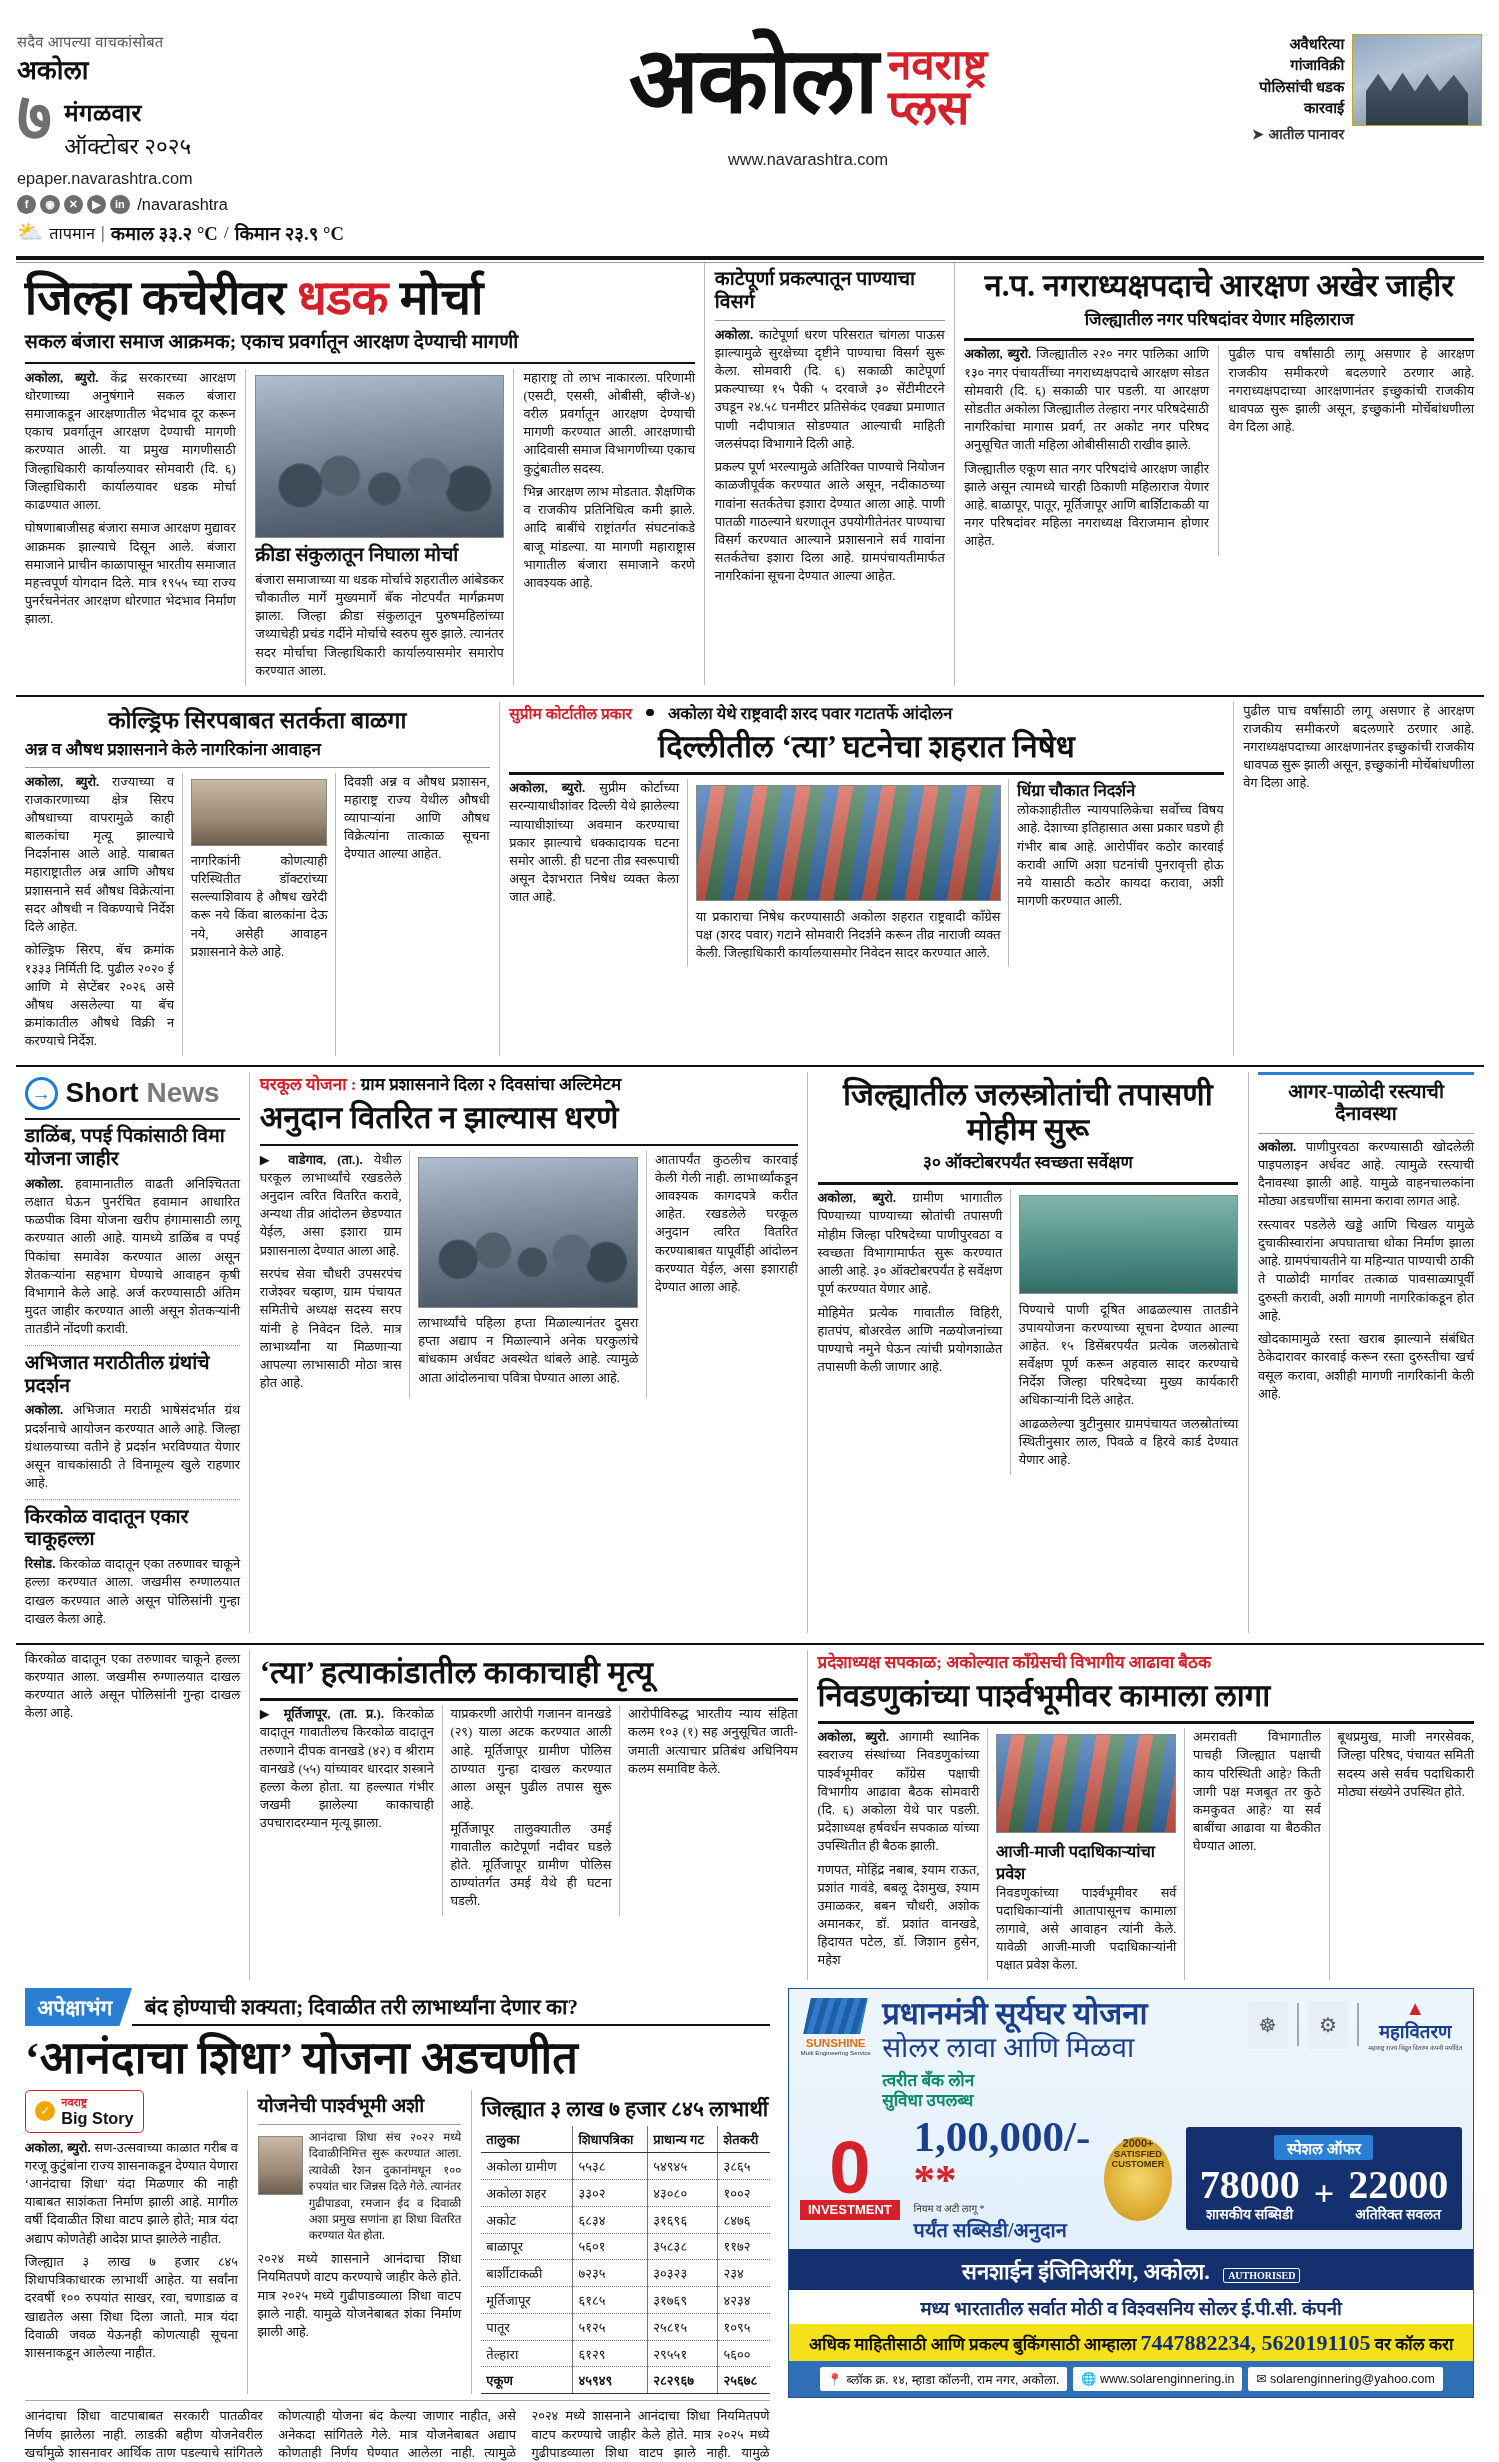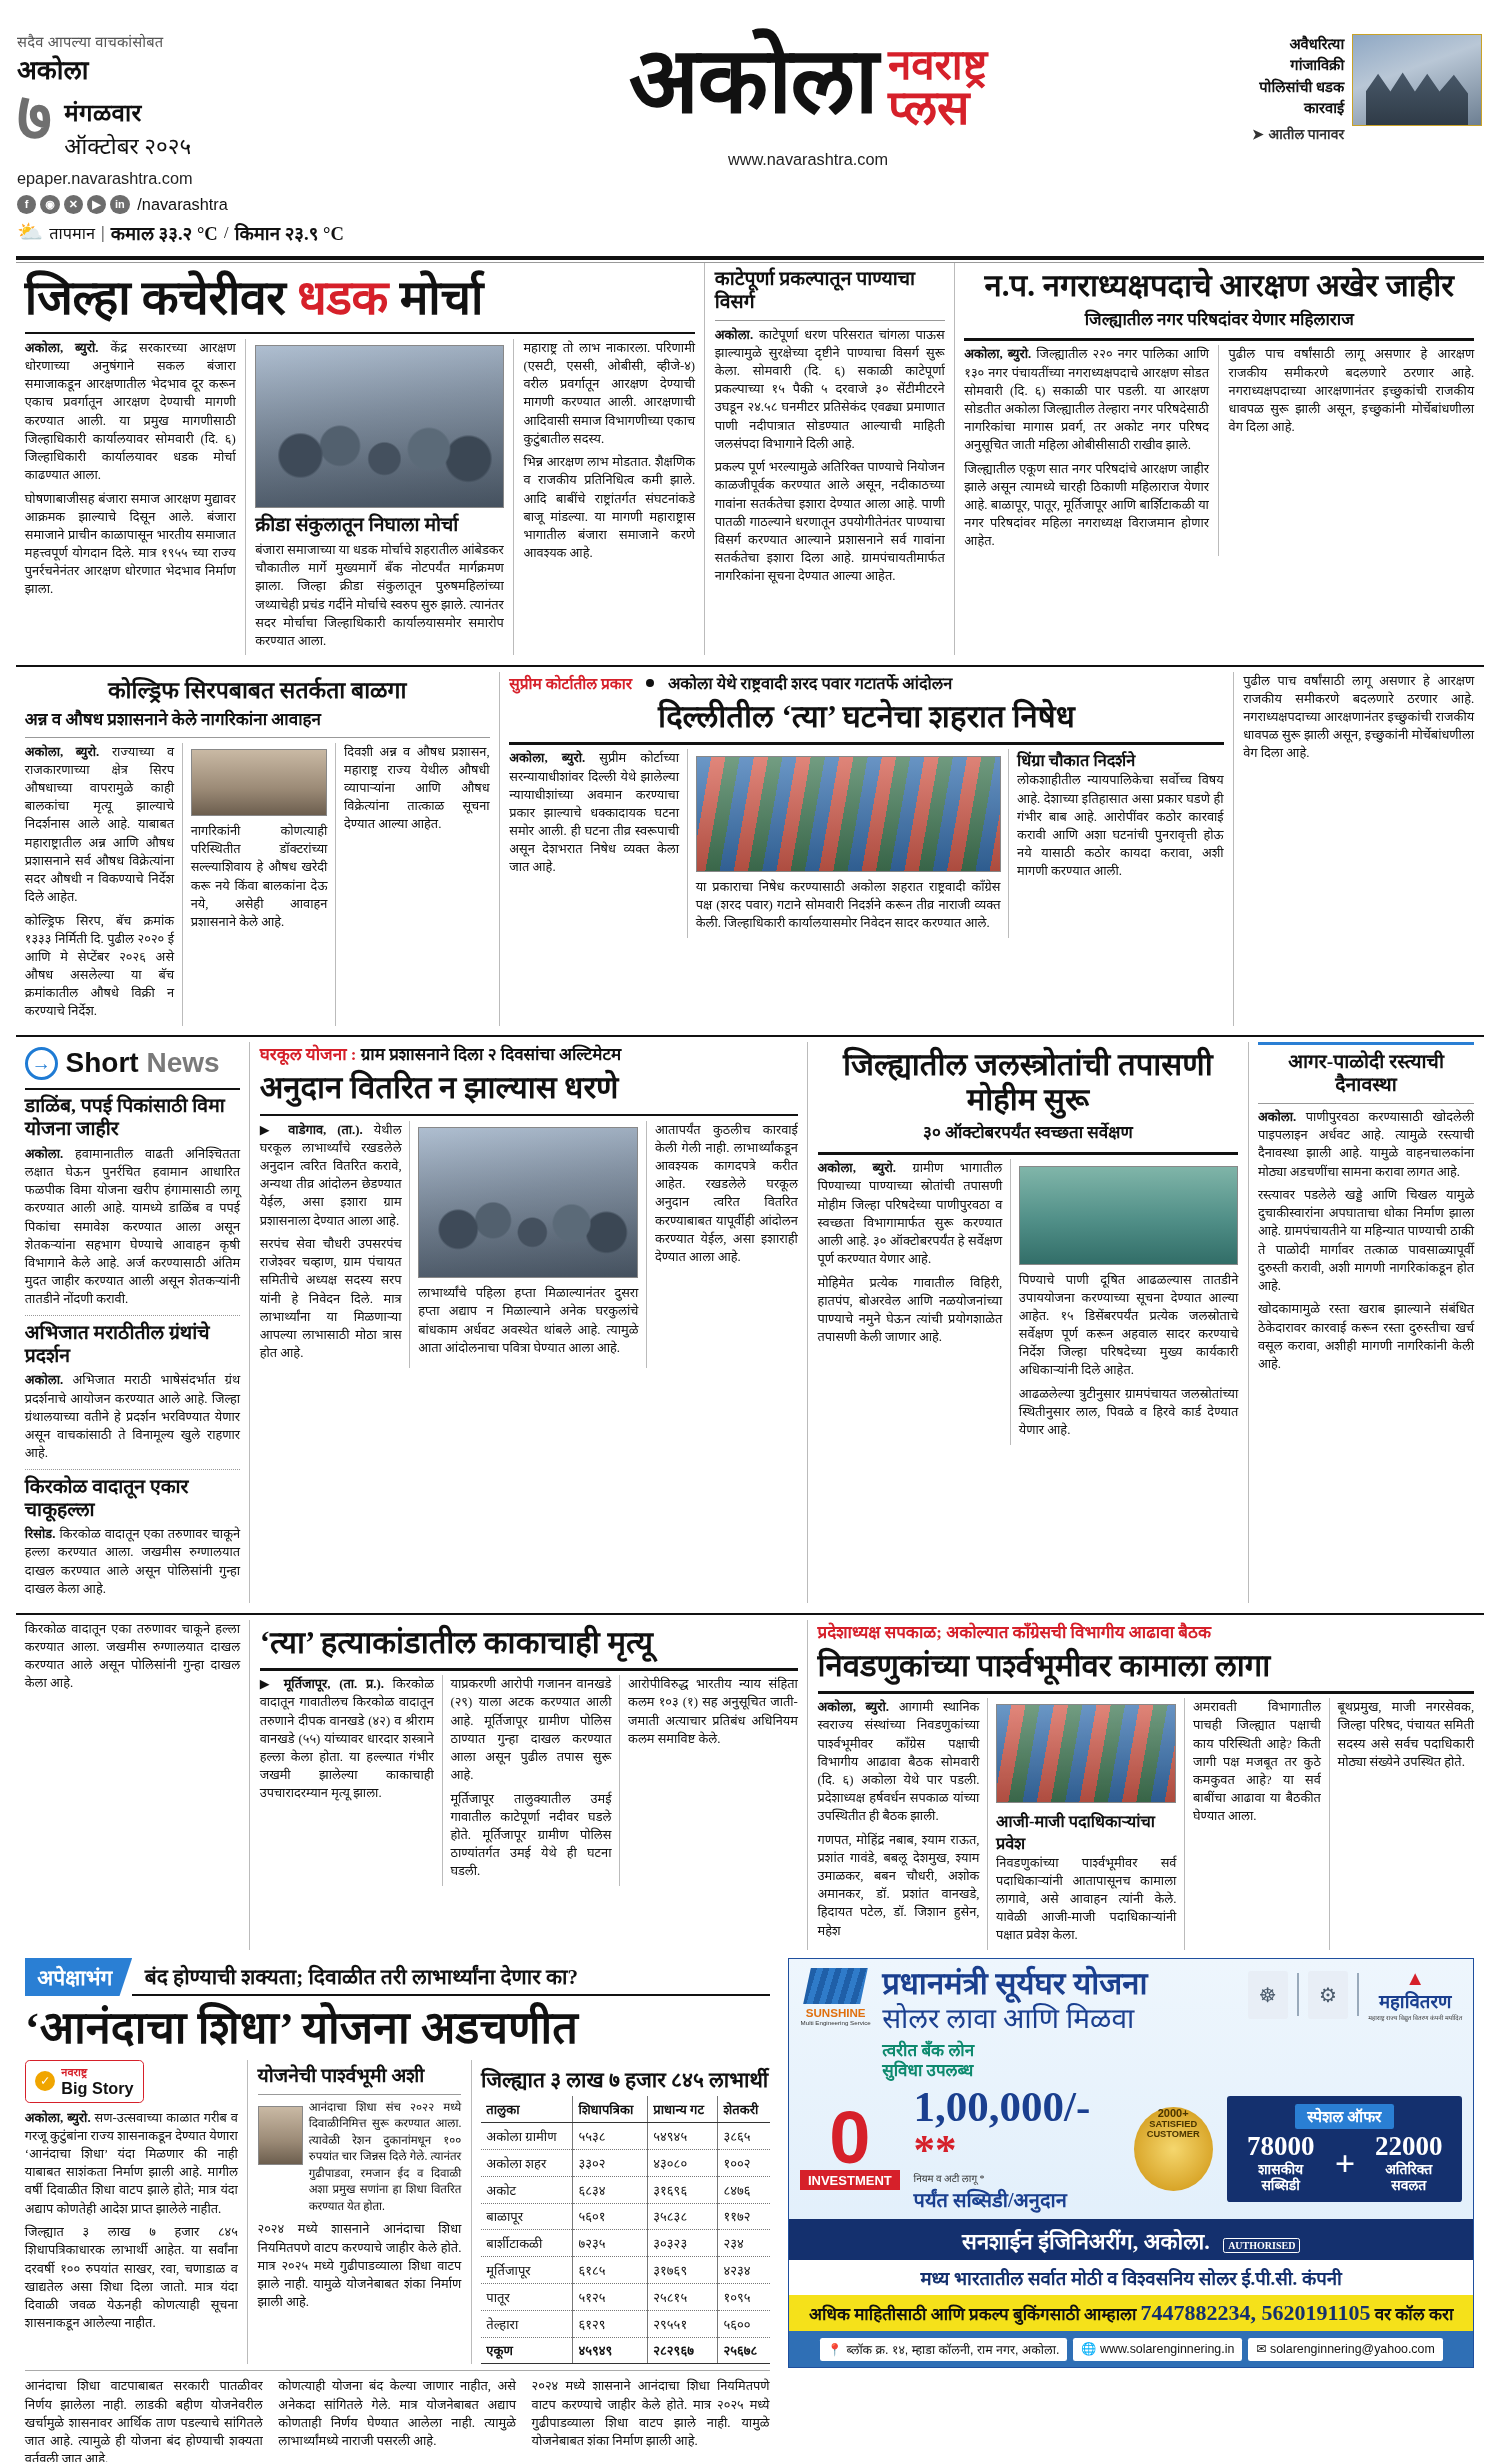--- a/index.html
+++ b/index.html
@@ -218,21 +218,21 @@
   .zero { font-size:74px;font-weight:900;color:#d6202a;line-height:.8;font-family:"Liberation Sans",sans-serif;}
   .inv { background:#d6202a;color:#fff;font-size:13px;font-weight:900;padding:2.3px 7.8px;
          font-family:"Liberation Sans",sans-serif;display:inline-block;margin-top:3.1px;}
   .amt { font-size:43px;font-weight:900;color:#1a3f8f;line-height:1;font-family:"Liberation Serif",serif;}
   .amt .star{color:#d6202a;}
   .amt-note{font-size:10px;color:#333;}
   .amt-sub{font-size:20px;font-weight:800;color:#1a3f8f;margin-top:1.6px;}
   .offer { background:#14306e; color:#fff; padding:7.8px 14px; border-radius:3.1px; text-align:center; margin-left:auto;}
   .offer .ttl{background:#2a7fd4;display:inline-block;padding:1.6px 12.4px;font-size:15.5px;font-weight:800;border-radius:2.3px;}
   .offer .nums{display:flex;align-items:center;gap:14px;margin-top:4.7px;}
-  .offer .n{font-size:27px;font-weight:900;line-height:1;}
+  .offer .n{font-size:40px;font-weight:900;line-height:1;}
   .offer .lbl{font-size:14px;font-weight:700;line-height:1.15;margin-top:1.6px;}
   .offer .plus{font-size:36px;font-weight:900;}
   .ad-band { background:#14306e;color:#fff;text-align:center;font-size:22px;font-weight:900;padding:5.4px;}
   .ad-line2 { background:#fff;text-align:center;font-size:18.6px;font-weight:800;color:#14306e;padding:4.7px;}
   .ad-yellow { background:#f5e11a;text-align:center;font-size:17px;font-weight:800;padding:5.4px;color:#111;}
   .ad-yellow .ph{font-size:22px;font-weight:900;color:#14306e;}
   .ad-foot { display:flex;gap:6.2px;justify-content:center;padding:6.2px; background:#2f6fb5;}
   .ad-foot div{background:#fff;border-radius:2.3px;padding:3.1px 7.8px;font-size:12.4px;font-family:"Liberation Sans",sans-serif;}
 
   .thin-sep{height:0.8px;background:#aaa;margin:6.2px 0;}
@@ -300,20 +300,21 @@
   <div class="rule-thin"></div>
 
   <div class="content">
 
     <div class="row">
 
       <div class="col" style="width:47%">
         <h1 class="lead">
           <span>जिल्हा कचेरीवर </span><span class="hl">धडक</span><span> मोर्चा</span>
         </h1>
+        <div class="lead-sub">सकल बंजारा समाज आक्रमक; एकाच प्रवर्गातून आरक्षण देण्याची मागणी</div>
         <div class="sec-divider"></div>
         <div class="row" style="gap:0">
           <div style="width:33%;padding-right:9.3px;border-right:0.8px solid #bbb;">
             <p class="body"><span class="dl">अकोला, ब्युरो.</span> <span>केंद्र सरकारच्या आरक्षण धोरणाच्या अनुषंगाने सकल बंजारा समाजाकडून आरक्षणातील भेदभाव दूर करून एकाच प्रवर्गातून आरक्षण देण्याची मागणी करण्यात आली. या प्रमुख मागणीसाठी जिल्हाधिकारी कार्यालयावर सोमवारी (दि. ६) जिल्हाधिकारी कार्यालयावर धडक मोर्चा काढण्यात आला.</span></p>
             <p class="body">घोषणाबाजीसह बंजारा समाज आरक्षण मुद्यावर आक्रमक झाल्याचे दिसून आले. बंजारा समाजाने प्राचीन काळापासून भारतीय समाजात महत्त्वपूर्ण योगदान दिले. मात्र १९५५ च्या राज्य पुनर्रचनेनंतर आरक्षण धोरणात भेदभाव निर्माण झाला.</p>
           </div>
           <div style="width:40%;padding:0 9.3px;border-right:0.8px solid #bbb;">
             <div class="photo people" style="height:163px"></div>
             <h3 class="hd-xs">क्रीडा संकुलातून निघाला मोर्चा</h3>
             <p class="body">बंजारा समाजाच्या या धडक मोर्चाचे शहरातील आंबेडकर चौकातील मार्गे मुख्यमार्गे बँक नोटपर्यंत मार्गक्रमण झाला. जिल्हा क्रीडा संकुलातून पुरुषमहिलांच्या जथ्याचेही प्रचंड गर्दीने मोर्चाचे स्वरुप सुरु झाले. त्यानंतर सदर मोर्चाचा जिल्हाधिकारी कार्यालयासमोर समारोप करण्यात आला.</p>

